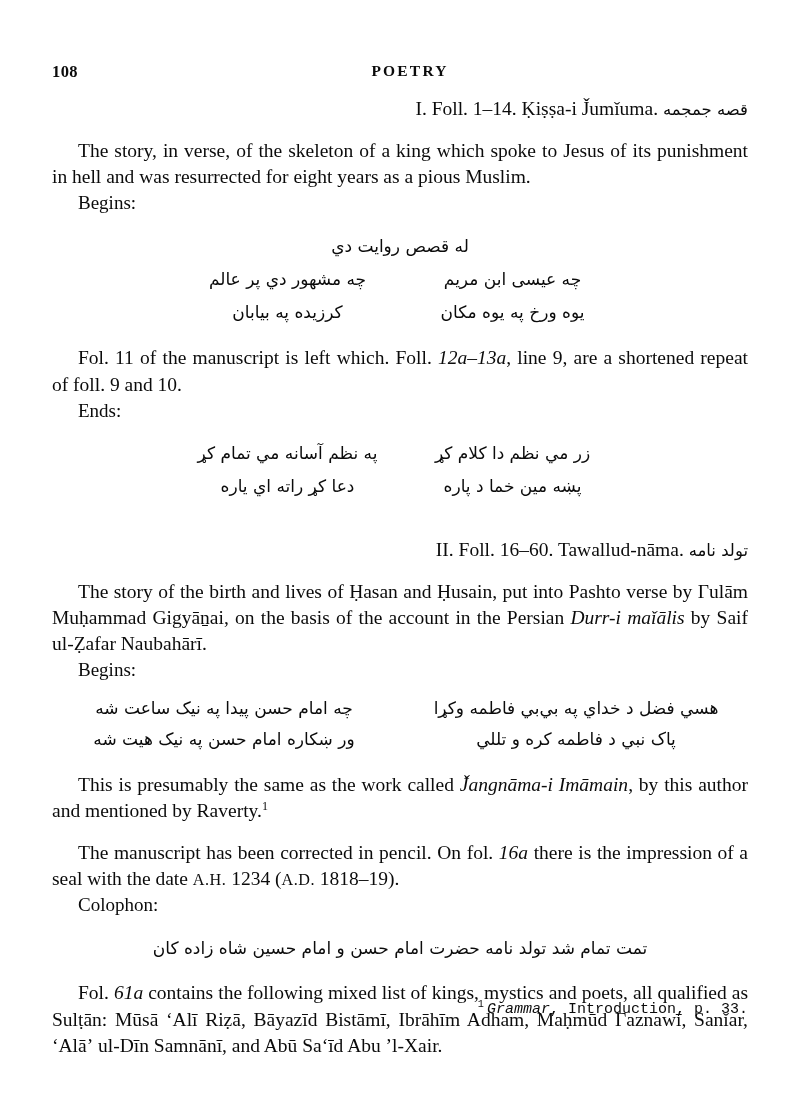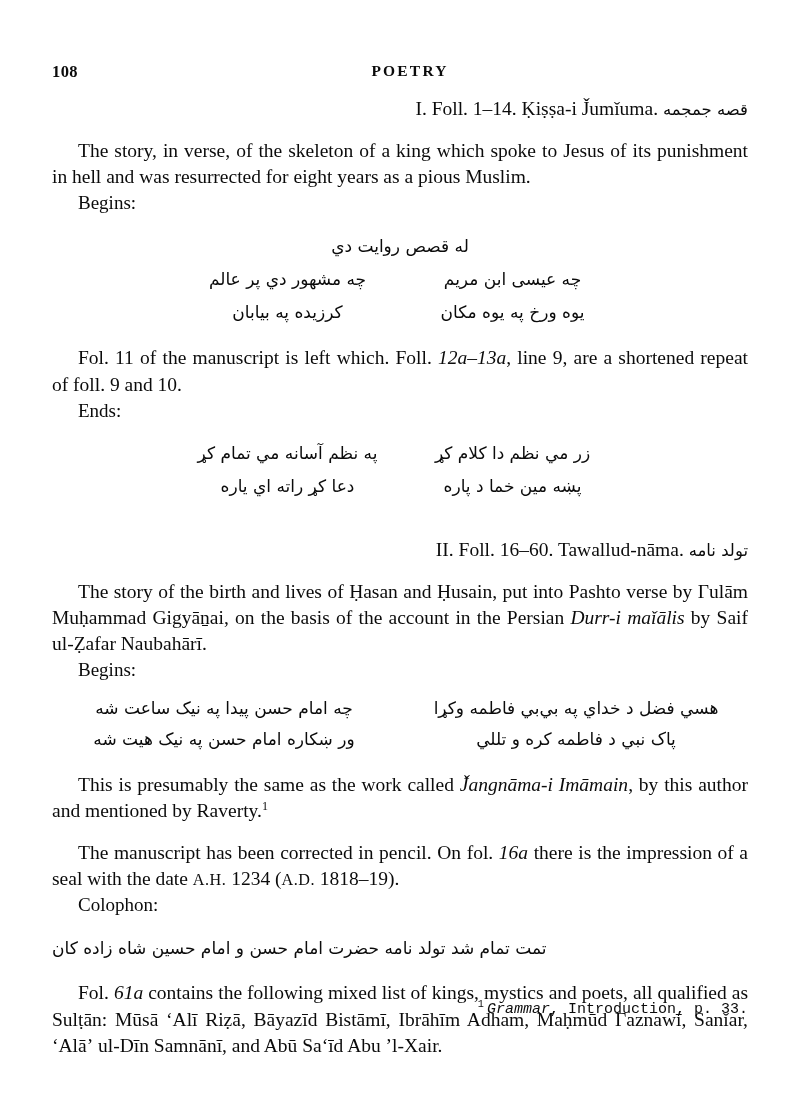--- a/index.html
+++ b/index.html
@@ -136,21 +136,21 @@
   .verse-block.wide .verse-row .hemi {
     width: 344px;
     text-align: center;
     font-family: "DejaVu Sans", "Liberation Sans", sans-serif;
     font-size: 17px;
     direction: rtl;
   }
 
   .colophon {
     direction: rtl;
-    text-align: left;
+    text-align: center;
     font-family: "DejaVu Sans", "Liberation Sans", sans-serif;
     font-size: 17px;
     margin: 14px 0 16px 0;
     line-height: 1.9;
   }
   .gap-md { height: 15px; }
 
   
   .footnote {
     position: absolute;

